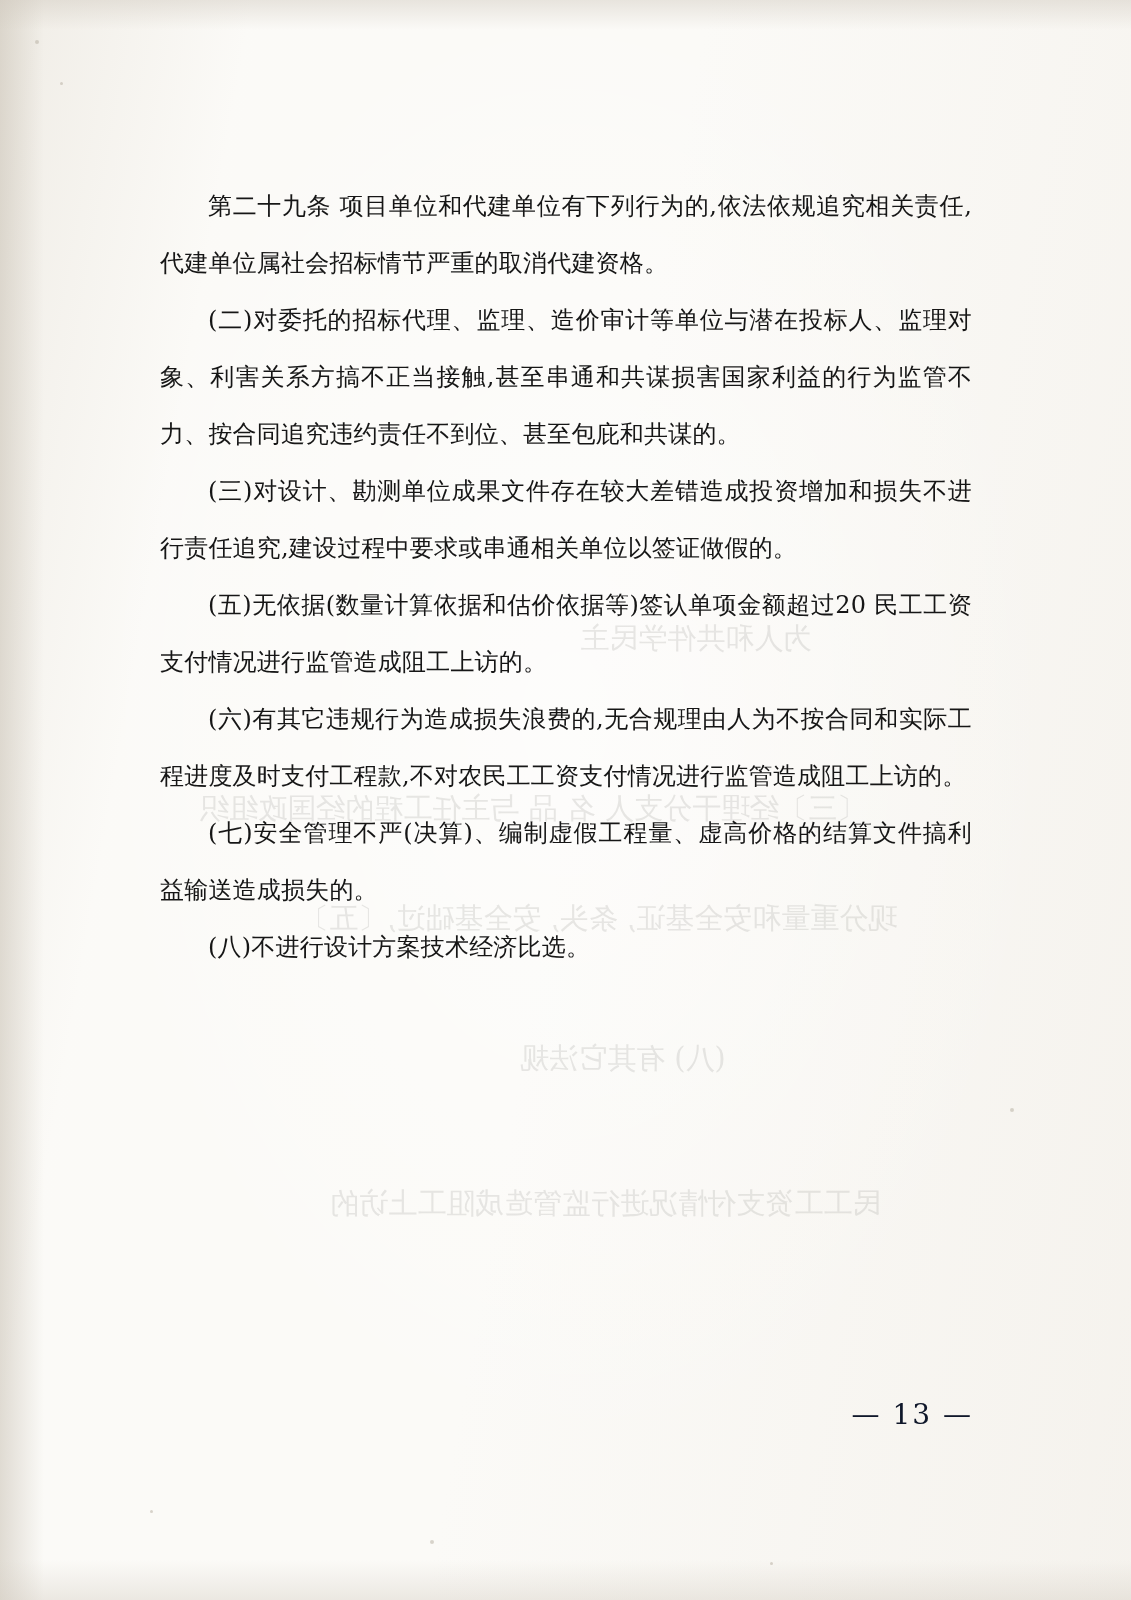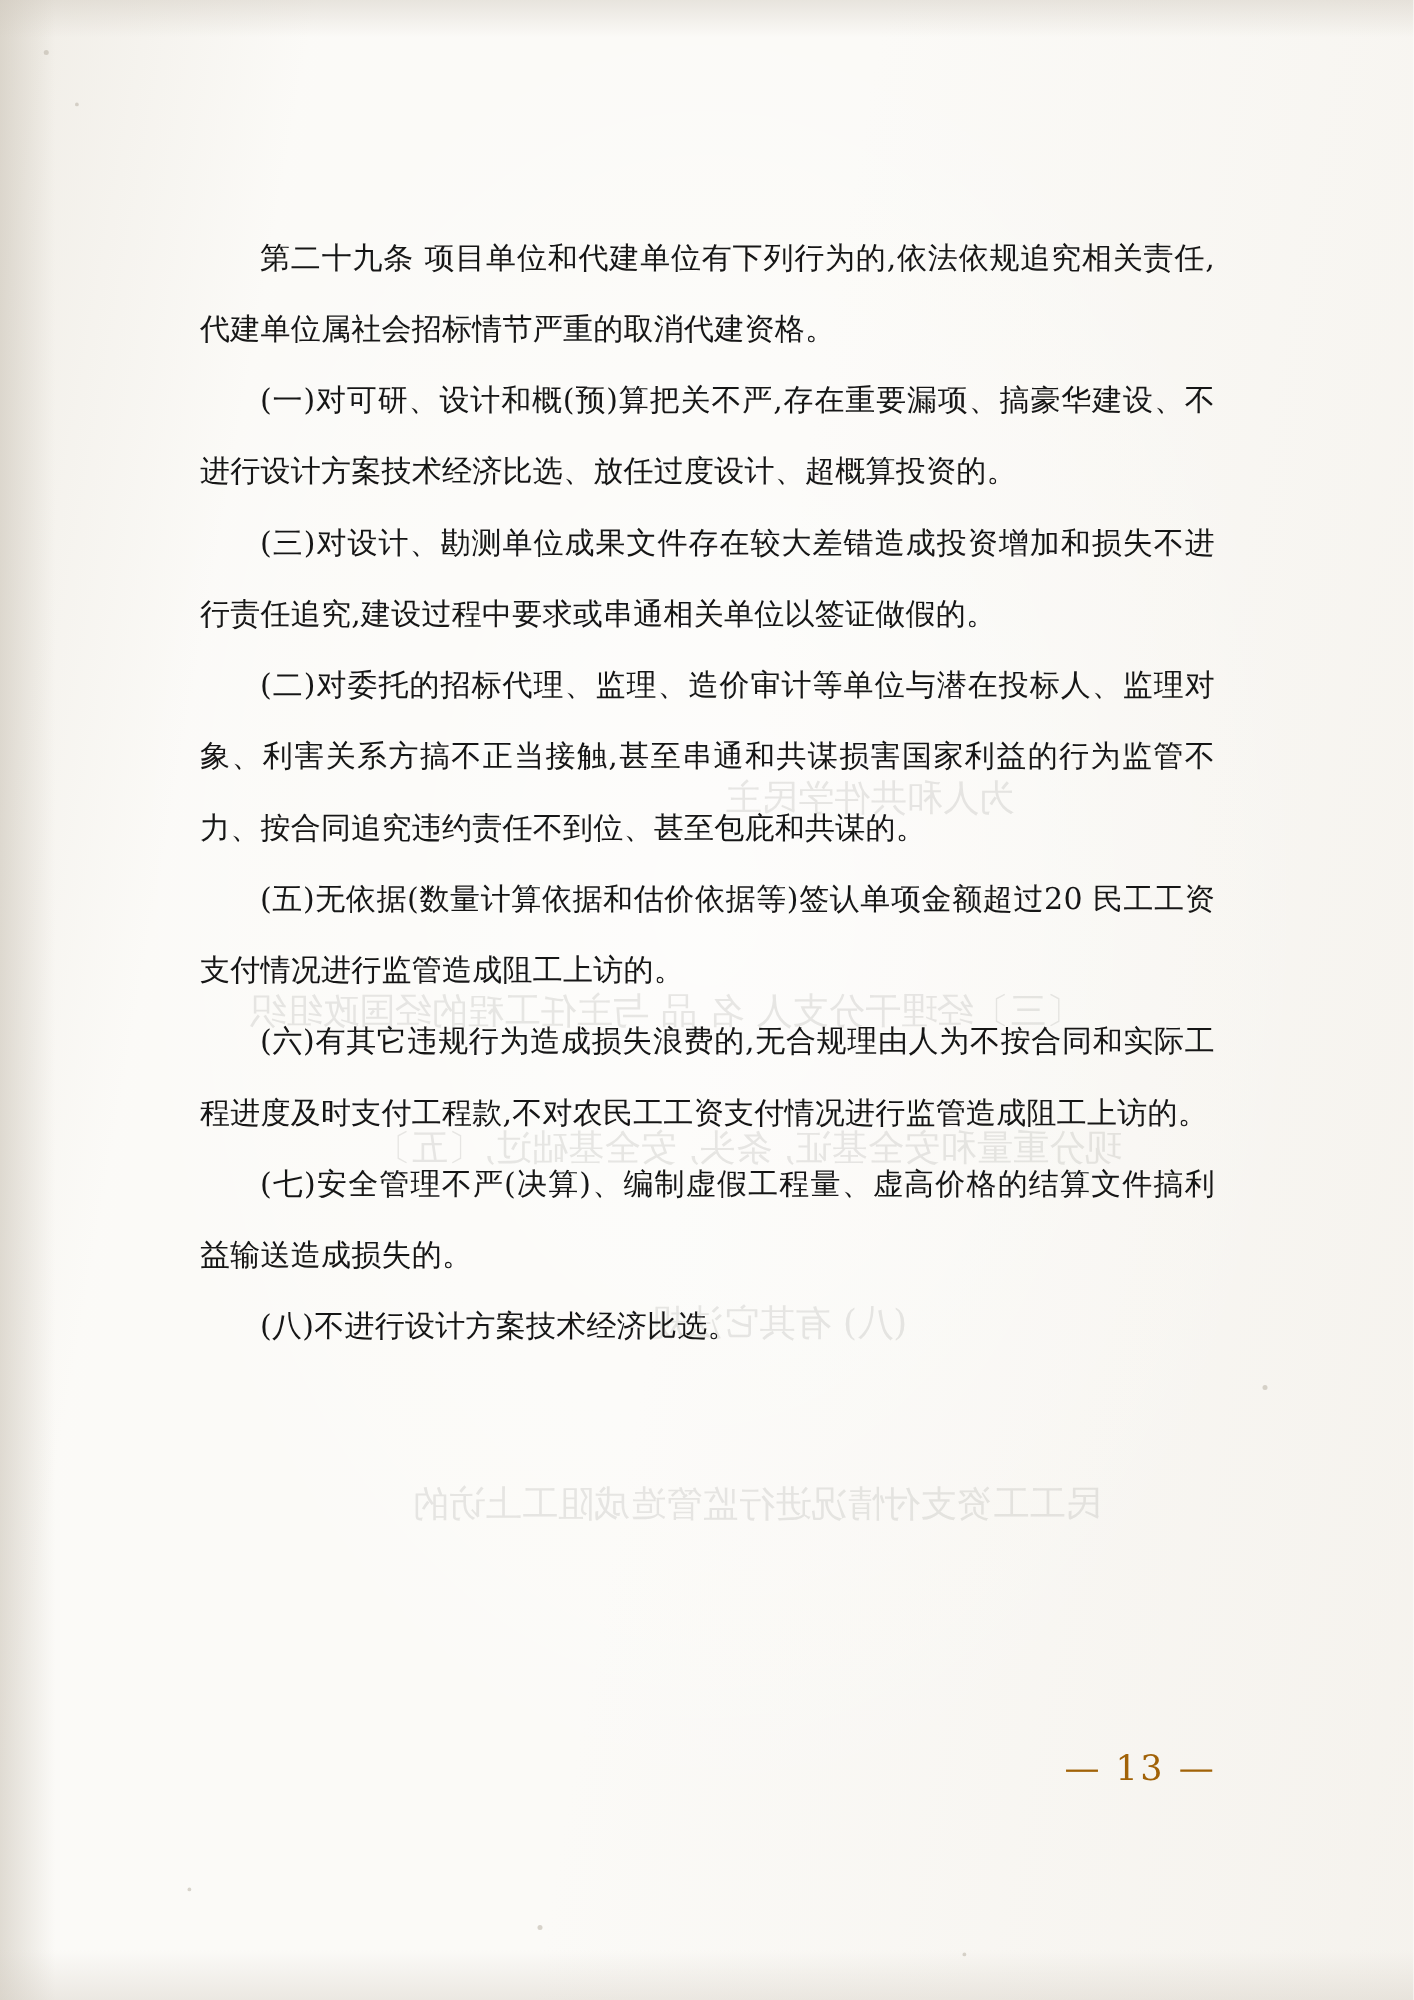--- a/index.html
+++ b/index.html
@@ -90,21 +90,21 @@
     top: 1418px;
     height: 1px;
     background: #b5aea3;
     opacity: 0.0;
   }
   .page-number {
     position: absolute;
     right: 158px;
     top: 1398px;
     font-size: 28px;
-    color: #a16207;
+    color: #0f172a;
     font-family: "DejaVu Serif", serif;
     letter-spacing: 2px;
     text-align: center;
   }
 </style>
 </head>
 <body>
 
 <div class="page">
 
@@ -121,23 +121,22 @@
   <div class="speck" style="left:150px;top:1510px;width:3px;height:3px;"></div>
 
   <div class="ghost" style="left:580px;top:610px;">为人和共件学民主</div>
   <div class="ghost" style="left:200px;top:780px;">〔三〕经理干分支人 名 品 与主任工程的经国政组织</div>
   <div class="ghost" style="left:300px;top:890px;">现分重量和安全基证, 条头, 安全基础过,〔五〕</div>
   <div class="ghost" style="left:520px;top:1030px;">(八) 有其它法规</div>
   <div class="ghost" style="left:330px;top:1175px;">民工工资支付情况进行监管造成阻工上访的</div>
 
   <div class="text-block">
     <p class="para">第二十九条 项目单位和代建单位有下列行为的,依法依规追究相关责任,代建单位属社会招标情节严重的取消代建资格。</p>
-    <p class="para">(一)对可研、设计和概(预)算把关不严,存在重要漏项、搞豪华建设、不进行设计方案技术经济比选、放任过度设计、超概算投资的。</p>
+    <p class="para">(二)对委托的招标代理、监理、造价审计等单位与潜在投标人、监理对象、利害关系方搞不正当接触,甚至串通和共谋损害国家利益的行为监管不力、按合同追究违约责任不到位、甚至包庇和共谋的。</p>
     <p class="para">(三)对设计、勘测单位成果文件存在较大差错造成投资增加和损失不进行责任追究,建设过程中要求或串通相关单位以签证做假的。</p>
-    <p class="para">(二)对委托的招标代理、监理、造价审计等单位与潜在投标人、监理对象、利害关系方搞不正当接触,甚至串通和共谋损害国家利益的行为监管不力、按合同追究违约责任不到位、甚至包庇和共谋的。</p>
     <p class="para">(五)无依据(数量计算依据和估价依据等)签认单项金额超过20 民工工资支付情况进行监管造成阻工上访的。</p>
     <p class="para">(六)有其它违规行为造成损失浪费的,无合规理由人为不按合同和实际工程进度及时支付工程款,不对农民工工资支付情况进行监管造成阻工上访的。</p>
     <p class="para">(七)安全管理不严(决算)、编制虚假工程量、虚高价格的结算文件搞利益输送造成损失的。</p>
     <p class="para">(八)不进行设计方案技术经济比选。</p>
   </div>
 
   <div class="footer-rule"></div>
   <div class="page-number">— 13 —</div>
 
 </div>

